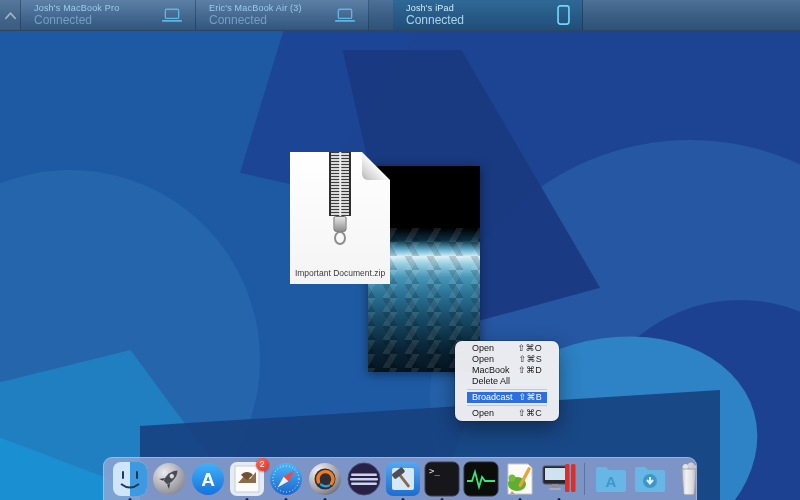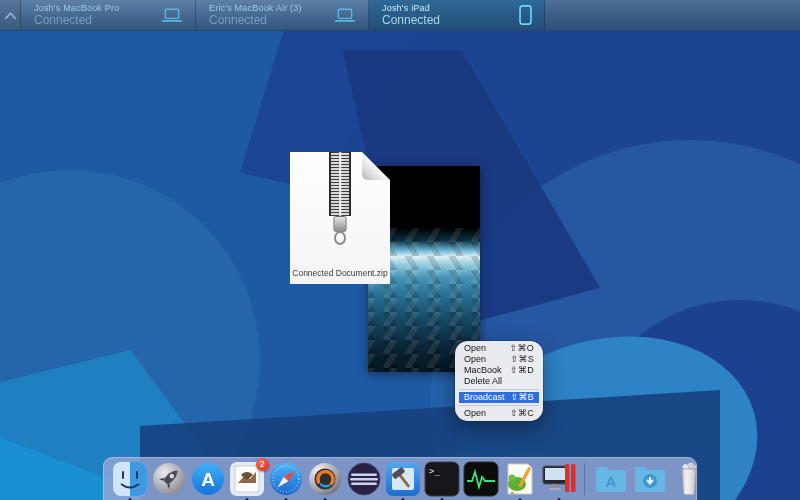--- a/index.html
+++ b/index.html
@@ -24,21 +24,21 @@
   }
   .tabs{display:flex;height:100%;}
   .tab{
     position:relative;display:flex;align-items:center;
     padding-left:13px;box-sizing:border-box;
     border-right:1px solid rgba(10,30,55,.35);
     background:linear-gradient(180deg,rgba(150,190,225,.20),rgba(90,140,185,.08));
   }
   .tab:nth-child(1){width:175px;}
   .tab:nth-child(2){width:173px;}
-  .tab:nth-child(3){width:176px;}
+  .tab:nth-child(3){width:190px;margin-left:24px;}
   .tab.selected{
     background:linear-gradient(180deg,rgba(14,96,150,.48),rgba(8,70,120,.34));
   }
   .tab-text{display:flex;flex-direction:column;gap:0;min-width:0;}
   .tab-name{font-size:9px;letter-spacing:.2px;color:#9ccdea;white-space:nowrap;}
   .tab-status{font-size:12px;color:rgba(150,195,228,.62);}
   .tab.selected .tab-name{color:#cdeeff;}
   .tab.selected .tab-status{color:rgba(190,233,252,.85);}
   .tab-icon{margin-left:auto;margin-right:12px;color:#5fb6e4;display:flex;align-items:center;}
   .tab.selected .tab-icon{color:#6fd8fa;}
@@ -121,21 +121,21 @@
   }
   .zip-label{
     position:absolute;left:0;right:0;bottom:6px;text-align:center;
     font-size:8.5px;color:#3a3a3a;
   }
 
   
   .menu{
     position:absolute;left:455px;top:311px;width:80px;
     background:rgba(240,240,243,.97);
-    border-radius:13px;padding:2px 4px;
+    border-radius:7px;padding:2px 12px;
     box-shadow:0 0 0 1px rgba(0,0,0,.14),0 8px 22px rgba(0,0,0,.4);
     z-index:20;font-size:9px;
   }
   .menu-item{
     display:flex;justify-content:space-between;align-items:center;
     height:11px;line-height:11px;padding:0 5px;color:#141414;cursor:default;
   }
   .menu-item .mi-key{color:#1c1c1c;letter-spacing:.3px;}
   .menu-item.hl{background:var(--menu-hl,#2e6ede);color:#fff;align-items:center;}
   .menu-item.hl .mi-key{color:#fff;}
@@ -227,21 +227,21 @@
   <div class="shp shp8"></div>
   <div class="shp shp9"></div>
 
   <div class="image-card"></div>
 
   <div class="zip-page">
     <div class="zip-fold"></div>
     <div class="zipper"></div>
     <div class="zip-slider"></div>
     <div class="zip-ring"></div>
-    <div class="zip-label">Connected Document.zip</div>
+    <div class="zip-label">Important Document.zip</div>
   </div>
 
   <div class="menu" id="context-menu">
       <div class="menu-item">
         <span class="mi-label">Open</span>
         <span class="mi-key">⇧⌘O</span>
       </div>
       <div class="menu-item">
         <span class="mi-label">Open</span>
         <span class="mi-key">⇧⌘S</span>

